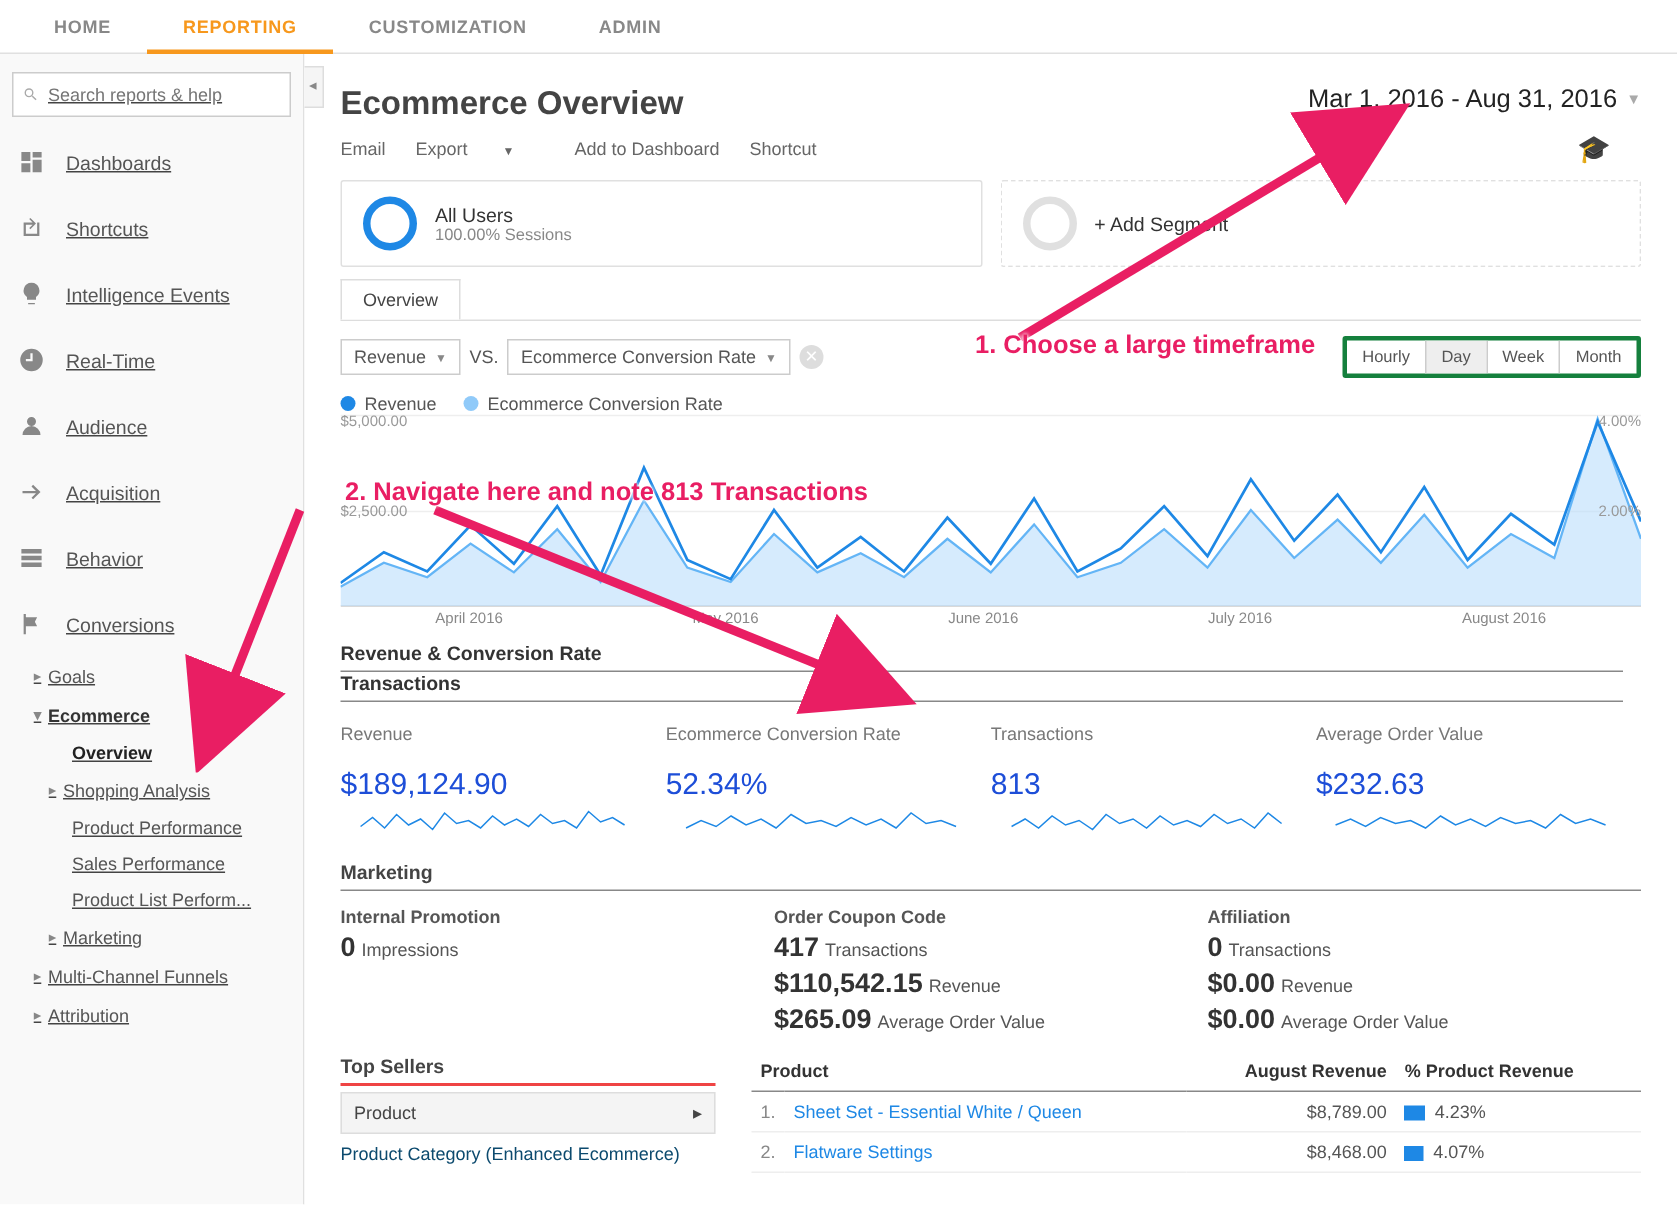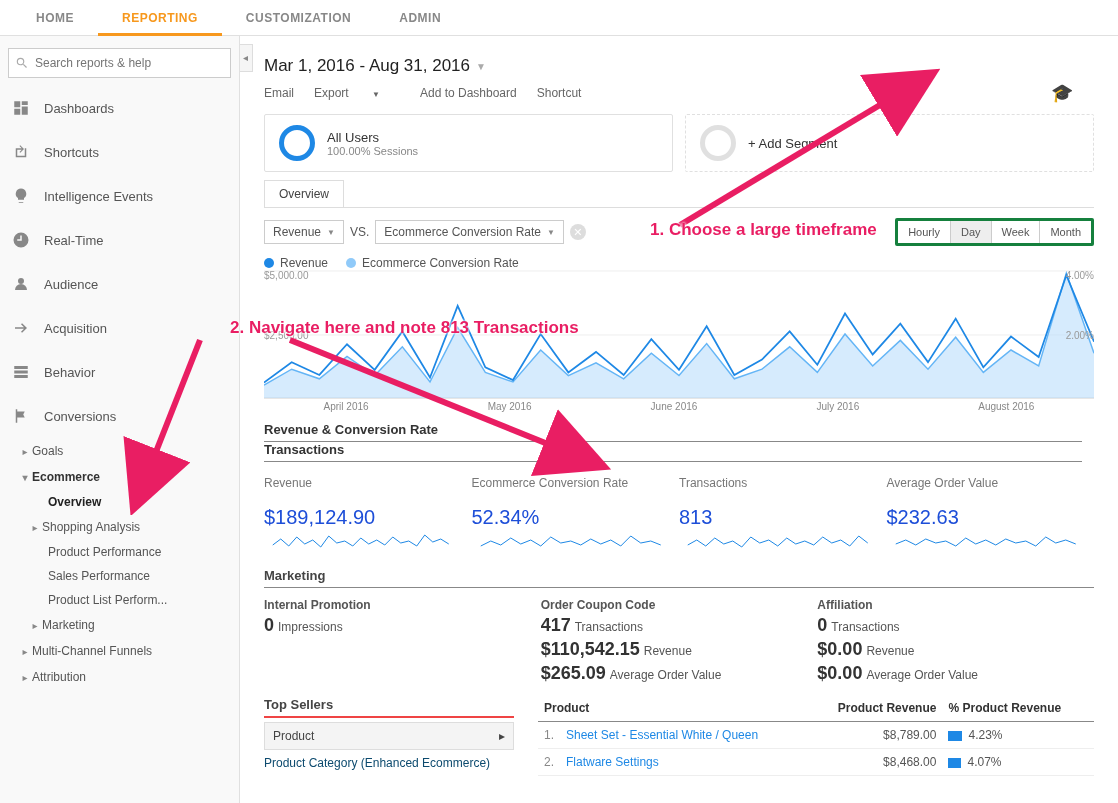--- a/index.html
+++ b/index.html
@@ -1,21 +1,21 @@
 <!DOCTYPE html>
 <html><head>
 <meta charset="utf-8">
 <style>
 * { margin:0; padding:0; box-sizing:border-box; font-family:Arial,Helvetica,sans-serif; }
 body { width:1118px; height:803px; background:#fff; color:#444; font-size:13px; overflow:hidden; position:relative; }
 .topnav { height:36px; border-bottom:1px solid #e0e0e0; display:flex; align-items:center; padding-left:12px; }
 .topnav a { color:#888; font-size:12px; font-weight:bold; letter-spacing:0.5px; padding:0 24px; height:36px; line-height:36px; text-decoration:none; cursor:pointer; }
 .topnav a.active { color:#f7981d; border-bottom:3px solid #f7981d; }
 .layout { display:flex; height:767px; }
-.sidebar { width:240px; border-right:1px solid #e0e0e0; background:#f9f9f9; padding:8px 0; overflow:hidden; }
+.sidebar { width:203px; border-right:1px solid #e0e0e0; background:#f9f9f9; padding:8px 0; overflow:hidden;text-decoration:underline; }
 .search-box { margin:4px 8px 8px 8px; border:1px solid #ccc; height:30px; display:flex; align-items:center; padding:0 6px; color:#aaa; background:#fff; }
 .search-box svg { width:14px; height:14px; margin-right:6px; fill:#aaa; }
 .search-box input { border:none; outline:none; flex:1; font-size:12px; color:#666; }
 .nav-item { display:flex; align-items:center; height:44px; padding-left:12px; cursor:pointer; color:#555; font-size:13px; }
 .nav-item svg, .nav-icon { width:18px; height:18px; margin-right:14px; fill:#888; flex-shrink:0; }
 .sub-items { margin-left:6px; }
 .sub-item { padding:6px 0 6px 26px; font-size:12px; color:#555; cursor:pointer; display:flex; align-items:center; }
 .sub-item.sel { font-weight:bold; color:#333; }
 .sub-item .caret { width:10px; text-align:center; margin-left:-12px; margin-right:2px; color:#888; font-size:10px; }
 .sub2-item { padding:5px 0 5px 42px; font-size:12px; color:#555; cursor:pointer; }
@@ -183,20 +183,21 @@
           <span class="caret">▸</span>
           <span>Attribution</span>
         </div>
     </div>
   </div>
 
   <div class="main">
     <div class="collapse-handle">◂</div>
 
     <div class="page-head">
+      <div class="page-title">Ecommerce Overview</div>
       <div class="date-picker">
         <span>Mar 1, 2016 - Aug 31, 2016</span>
         <span class="tri">▼</span>
       </div>
     </div>
 
     <div class="toolbar">
       <span>Email</span>
       <span><span>Export</span> <span style="font-size:8px">▼</span></span>
       <span>Add to Dashboard</span>
@@ -339,21 +340,21 @@
             <span>Product</span>
             <span>▸</span>
           </div>
         <div class="link">Product Category (Enhanced Ecommerce)</div>
       </div>
       <div class="sellers-right">
         <table class="ptable">
           <tbody>
               <tr>
             <th class="left" colspan="2">Product</th>
-            <th>Product Revenue</th>
+            <th>August Revenue</th>
             <th class="left">% Product Revenue</th>
           </tr>
           <tr>
             <td class="idx">1.</td>
             <td class="left"><a>Sheet Set - Essential White / Queen</a></td>
             <td>$8,789.00</td>
             <td class="left"><span class="bar" style="width:14px"></span><span>4.23%</span></td>
           </tr>
           <tr>
             <td class="idx">2.</td>

